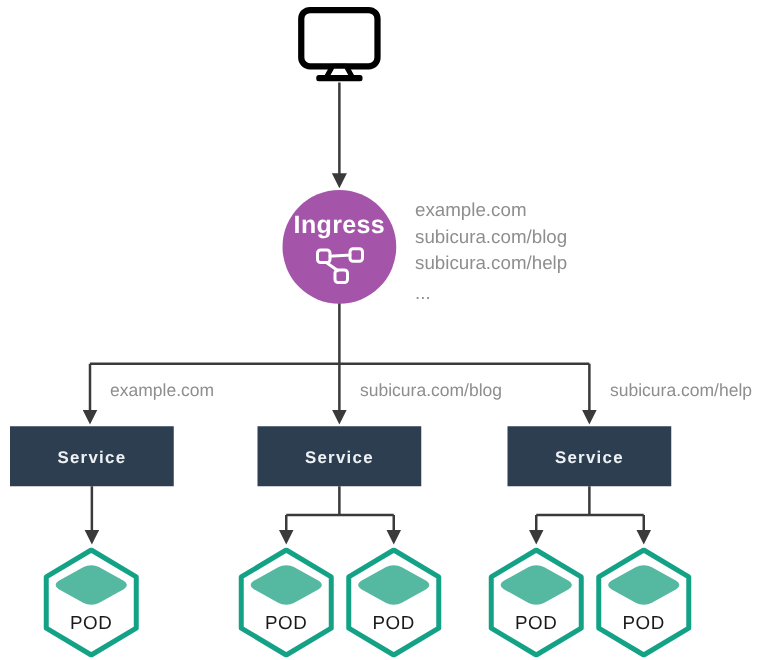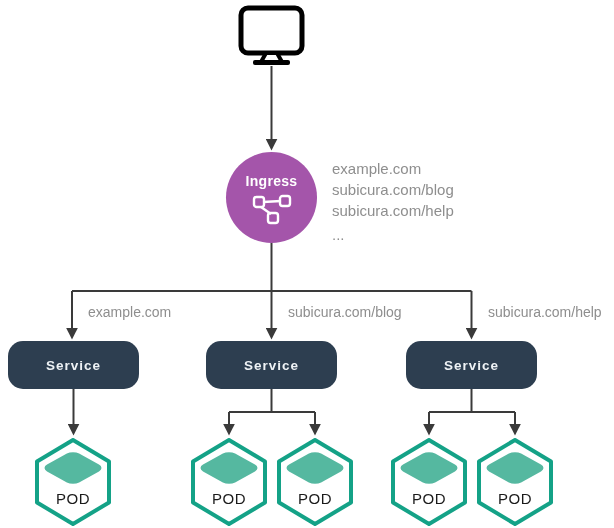--- a/index.html
+++ b/index.html
@@ -26,37 +26,37 @@
   .monitor-body{fill:none;stroke:var(--monitor);stroke-width:5;}
   .monitor-neck{fill:#ffffff;stroke:var(--monitor);stroke-width:4;stroke-linejoin:round;}
   .monitor-base{fill:var(--monitor);}
 
   .ingress{
     position:absolute;left:226px;top:152px;width:91px;height:91px;
     background:var(--ingress-bg);border-radius:50%;
     display:flex;flex-direction:column;align-items:center;justify-content:center;
     gap:5px;box-sizing:border-box;padding-top:2px;
   }
-  .ingress-label{color:#ffffff;font-weight:bold;font-size:14px;letter-spacing:.3px;}
+  .ingress-label{color:#ffffff;font-weight:bold;font-size:20px;letter-spacing:.3px;}
   .ingress-icon rect{fill:none;stroke:#ffffff;stroke-width:2.4;}
   .ingress-icon line{stroke:#ffffff;stroke-width:2.4;}
 
   .routes{
     position:absolute;left:332px;top:158px;
     color:var(--muted-text);font-size:15px;line-height:21px;
   }
   .routes .ellipsis{margin-top:3px;}
 
   .branch-label{
     position:absolute;top:304px;color:var(--muted-text);font-size:14px;white-space:nowrap;
   }
 
   .service{
     position:absolute;top:341px;width:131px;height:48px;background:var(--service-bg);
-    display:flex;align-items:center;justify-content:center;border-radius:15px;
+    display:flex;align-items:center;justify-content:center;
   }
   .service-label{color:var(--service-text);font-weight:bold;font-size:13.5px;letter-spacing:1px;}
 
   .pod{position:absolute;top:438px;width:78px;height:88px;}
   .pod svg{position:absolute;left:0;top:0;}
   .pod .hex{fill:#ffffff;stroke:var(--pod-border);stroke-width:4;stroke-linejoin:round;}
   .pod .diamond{fill:var(--pod-fill);}
   .pod-label{
     position:absolute;left:0;top:52px;width:100%;text-align:center;
     color:var(--pod-text);font-weight:normal;font-size:15px;letter-spacing:.5px;

